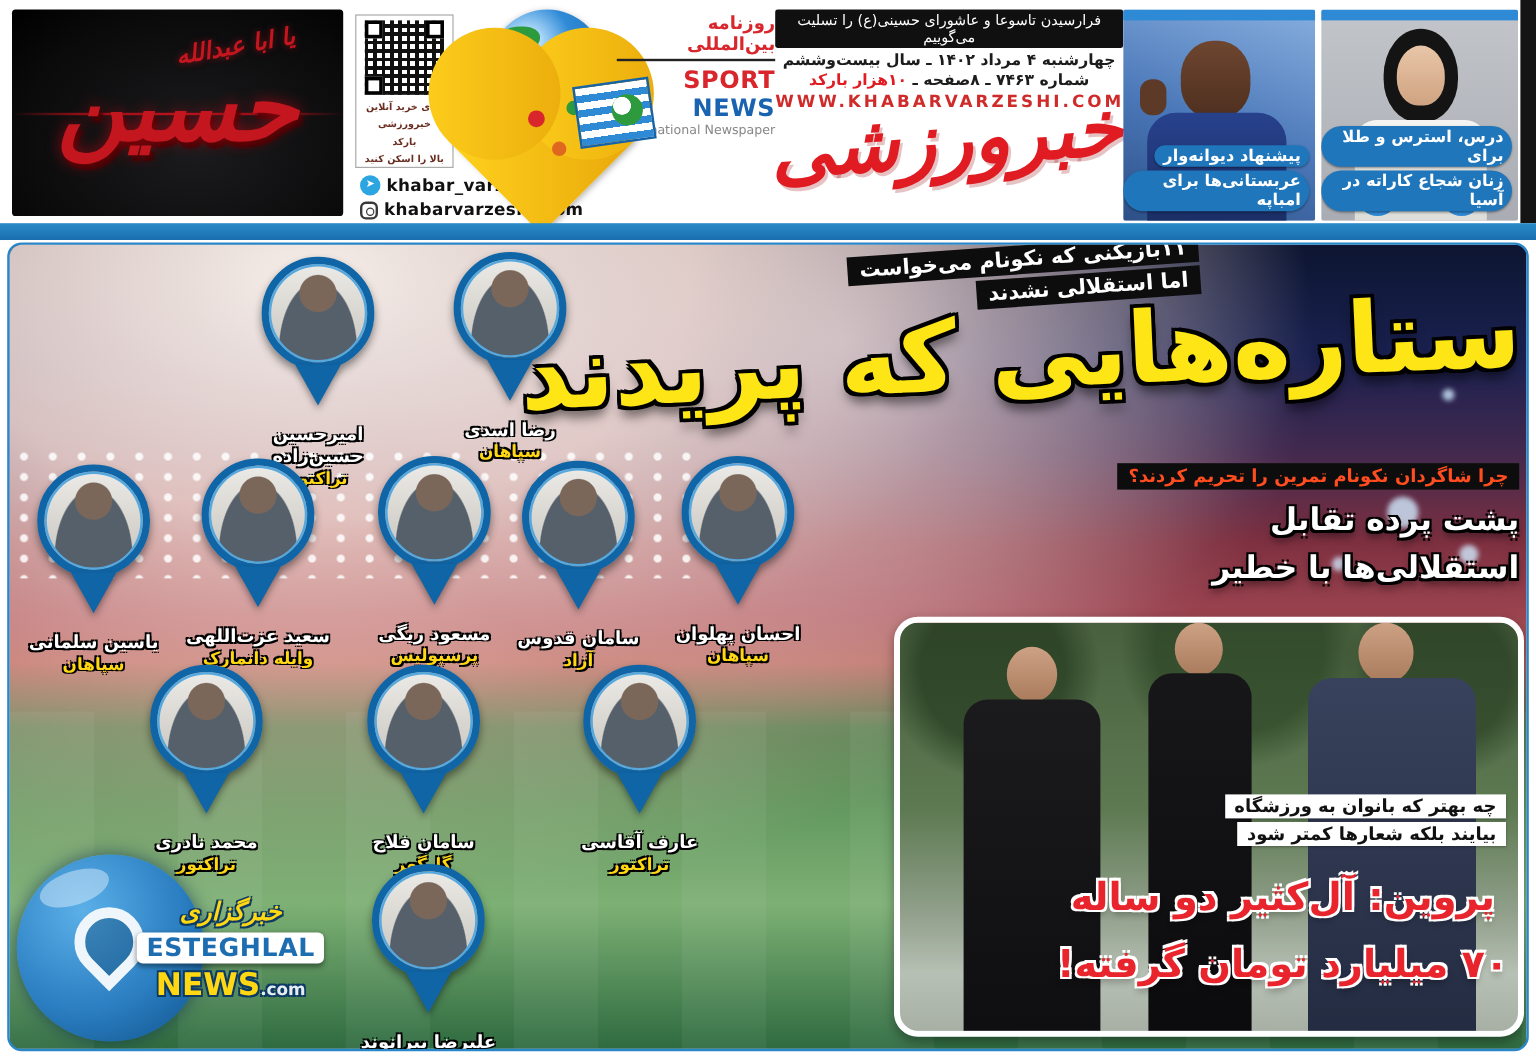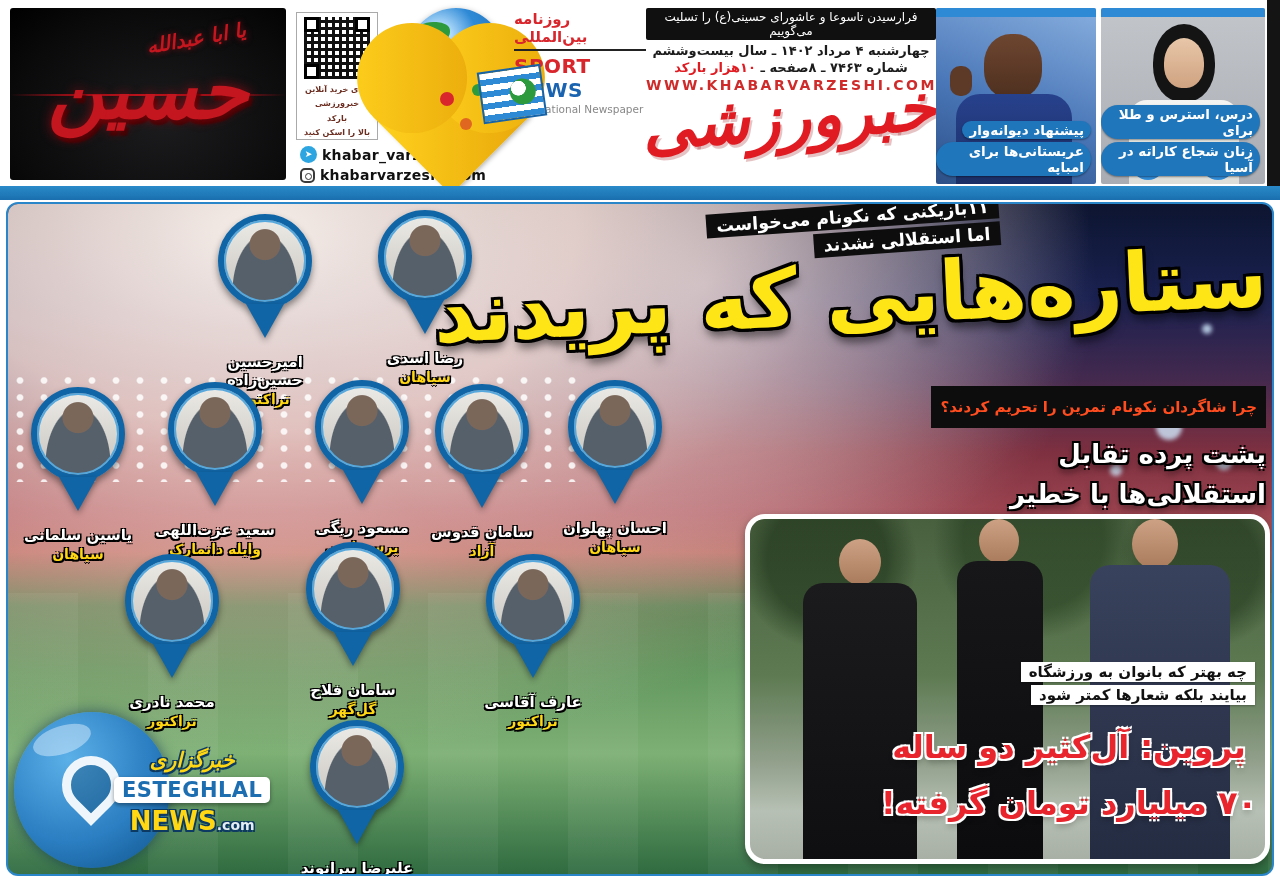--- a/index.html
+++ b/index.html
@@ -60,21 +60,21 @@
   .heart-decor i { position:absolute; border-radius:50%; }
   .heart-decor i:nth-child(1){ left:14px; top:10px; width:14px; height:14px; background:#d8262c; }
   .heart-decor i:nth-child(2){ left:46px; top:2px; width:12px; height:12px; background:#2e9a3e; }
   .heart-decor i:nth-child(3){ left:72px; top:16px; width:13px; height:13px; background:#1a63b0; }
   .heart-decor i:nth-child(4){ left:34px; top:36px; width:12px; height:12px; background:#e0671f; }
   .flagcard { position:absolute; left:112px; top:64px; width:64px; height:52px; z-index:2;
     background:repeating-linear-gradient(180deg,#fff 0 6px,#2f8ad6 6px 12px);
     border:2px solid #1763a8; transform:rotate(-8deg); }
   .flagcard::after { content:""; position:absolute; right:6px; top:10px; width:26px; height:26px;
     border-radius:50%; background:radial-gradient(circle at 35% 35%, #fff 0 30%, #2e9a3e 32% 100%); }
-  .logo-text { position:absolute; right:0; top:6px; width:132px; text-align:left; }
+  .logo-text { position:absolute; right:0; top:6px; width:132px; text-align:right; }
   .logo-tagline { direction:rtl; color:#d8262c; font-size:15px; font-weight:900;
     border-bottom:2px solid #222; padding-bottom:3px; }
   .logo-en { font-size:20px; font-weight:900; letter-spacing:.5px; margin-top:3px; }
   .logo-en .sp { color:#d8262c; } .logo-en .nw { color:#1a63b0; }
   .logo-sub { color:#888; font-size:10.5px; margin-top:1px; }
   .logo-fa { position:absolute; left:646px; top:62px; width:290px; height:120px;
     direction:rtl; text-align:center; color:#e01b22; font-size:64px; font-weight:900;
     font-style:italic; transform:rotate(-4deg); line-height:110px;
     text-shadow:2px 3px 0 rgba(150,10,15,.25); white-space:nowrap; }
 
@@ -142,21 +142,21 @@
     font-weight:bold; padding:2px 10px; }
   .kicker div:nth-child(2) { padding-left:26px; }
 
   .headline { position:absolute; right:4px; top:44px; direction:rtl; white-space:nowrap;
     color:#fde516; font-size:82px; font-weight:900; transform:rotate(-2.5deg);
     text-shadow:3px 3px 0 #000,-3px -3px 0 #000,3px -3px 0 #000,-3px 3px 0 #000,
       0 3px 0 #000, 0 -3px 0 #000, 3px 0 0 #000, -3px 0 0 #000, 0 8px 10px rgba(0,0,0,.55); }
 
   .substory { position:absolute; right:6px; top:182px; width:344px; direction:rtl; text-align:right; }
   .substory .skicker { display:inline-block; background:#0d0d0d; color:#ff4d1f;
-    font-size:15px; font-weight:bold; padding:12px 9px; margin-bottom:6px; }
+    font-size:15px; font-weight:bold; padding:2px 9px; margin-bottom:6px; }
   .substory .sline { color:#fff; font-size:26px; font-weight:700; line-height:1.55;
     text-shadow:2px 2px 0 #000,-2px -2px 0 #000,2px -2px 0 #000,-2px 2px 0 #000,0 5px 7px rgba(0,0,0,.55); }
 
   
   .pin { position:absolute; width:150px; text-align:center; }
   .pin-head { position:relative; width:94px; height:94px; margin:0 auto; border-radius:50%;
     border:6px solid #1065a6; box-shadow:0 0 0 2px #57a8dc inset, 0 4px 7px rgba(0,0,0,.45);
     background:
       radial-gradient(circle at 50% 30%, #7b675a 0 15px, transparent 16px),
       radial-gradient(ellipse at 50% 88%, #55606b 0 32px, transparent 33px),
@@ -164,21 +164,21 @@
   .pin-tail { width:0; height:0; margin:-4px auto 0; border-left:19px solid transparent;
     border-right:19px solid transparent; border-top:34px solid #1065a6;
     filter:drop-shadow(0 3px 3px rgba(0,0,0,.4)); }
   .pin-name { margin-top:15px; color:#fff; font-size:15px; font-weight:900; direction:rtl;
     text-shadow:1.5px 1.5px 0 #000,-1.5px -1.5px 0 #000,1.5px -1.5px 0 #000,-1.5px 1.5px 0 #000; }
   .pin-team { margin-top:2px; color:#ffd712; font-size:14px; font-weight:900; direction:rtl;
     text-shadow:1.5px 1.5px 0 #000,-1.5px -1.5px 0 #000,1.5px -1.5px 0 #000,-1.5px 1.5px 0 #000; }
   .p1 { left:182px; top:10px; } .p2 { left:342px; top:6px; }
   .p3 { left:-5px;  top:183px; } .p4 { left:132px; top:178px; } .p5 { left:279px; top:176px; }
   .p6 { left:399px; top:180px; } .p7 { left:532px; top:176px; }
-  .p8 { left:89px; top:350px; } .p9 { left:270px; top:338px; } .p10 { left:450px; top:350px; }
+  .p8 { left:89px; top:350px; } .p9 { left:270px; top:350px; } .p10 { left:450px; top:350px; }
   .p11 { left:274px; top:516px; }
 
   
   .card { position:absolute; left:737px; top:310px; width:525px; height:350px;
     border:5px solid #fff; border-radius:20px; overflow:hidden;
     background:linear-gradient(180deg,#49603f 0%,#5d7a52 46%,#93a18d 72%,#b7c0b4 86%,#a8b0a5 100%);
     box-shadow:0 4px 10px rgba(0,0,0,.35); }
   .card .foliage { position:absolute; inset:0 0 40% 0; background:
       radial-gradient(circle at 15% 20%, rgba(25,45,20,.55) 0 60px, transparent 90px),
       radial-gradient(circle at 55% 10%, rgba(30,55,25,.5) 0 70px, transparent 100px),

